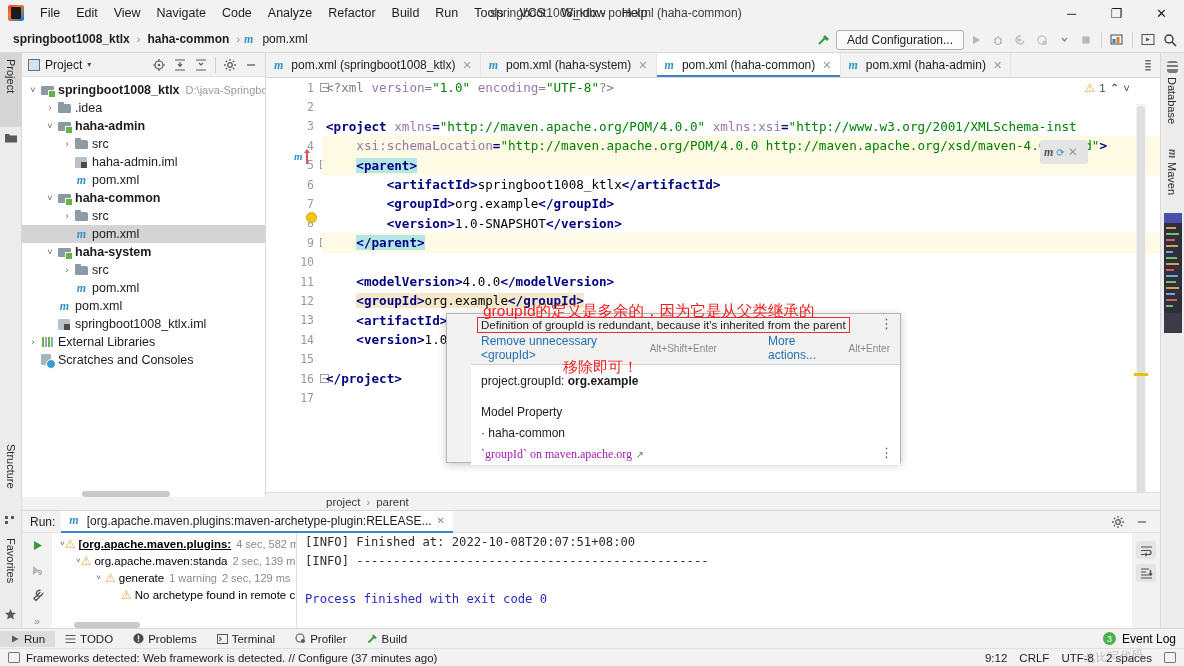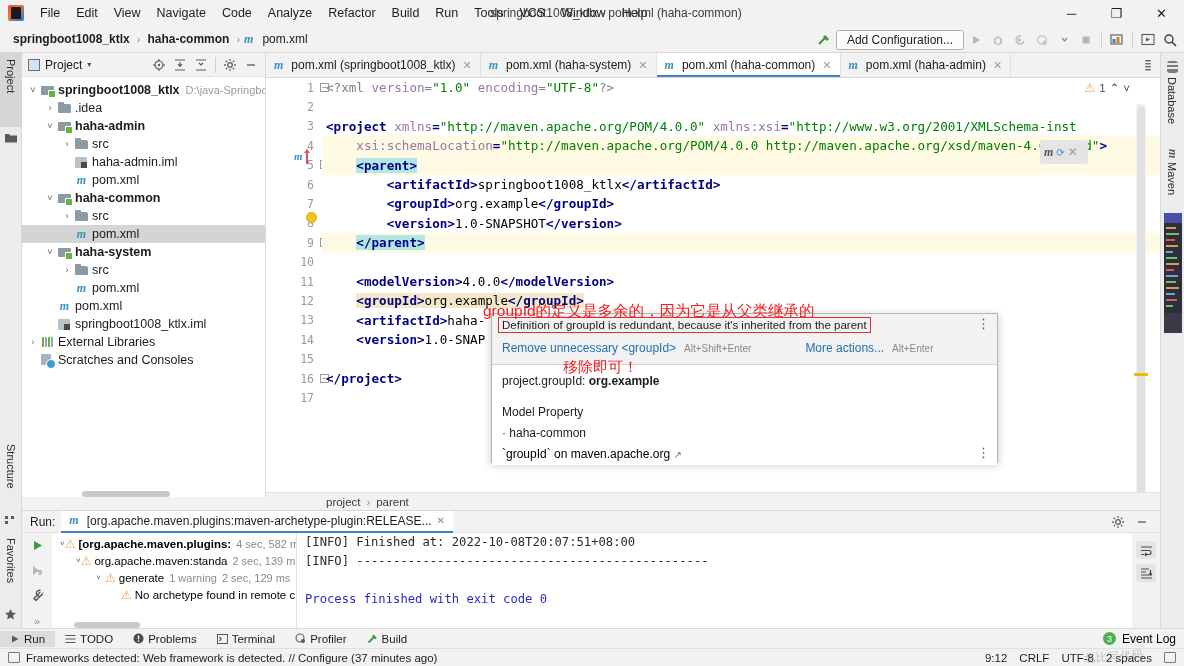--- a/index.html
+++ b/index.html
@@ -220,39 +220,39 @@
 
   
   .ed-scroll {
     position:absolute; right:14px; top:26px; width:10px; height:404px; background:#f3f3f3;
   }
   .ed-scroll-thumb { position:absolute; left:1px; top:2px; width:8px; height:392px; background:#e0e0e0; border-radius:4px;}
   .ed-mark-warn { position:absolute; right:12px; top:295px; width:14px; height:3px; background:#e8c000; }
 
   
   .popup {
-    position:absolute; left:491px; top:313px; width:507px; height:150px;
+    position:absolute; left:446px; top:313px; width:455px; height:150px;
     background:#f2f2f2; border:1px solid #b5b5b5; box-shadow:0 2px 8px rgba(0,0,0,.22);
-    font-size:12px; color:#1c1c1c;
+    font-size:12px; color:#1c1c1c;padding-left:24px;
   }
   .popup-head {
     height:22px; display:flex; align-items:center; padding:0 6px; position:relative;
   }
   .popup-head .msg {
     border:1.6px solid #e03030; padding:1px 3px; font-size:11.5px; color:#1c1c1c; background:#f2f2f2;
   }
   .dots { position:absolute; right:7px; top:3px; color:#555; font-size:13px; line-height:13px; letter-spacing:0; }
   .popup-actions { height:24px; display:flex; align-items:center; gap:8px; padding:0 10px; }
   .act-link { color:#2470b3; font-size:12px; }
   .act-key { color:#8a8a8a; font-size:10px; }
   .popup-divider { height:1px; background:#d2d2d2; margin:4px 0 0 0; }
   .popup-body { background:#fff; padding:8px 10px 6px 10px; height:100px; position:relative; }
   .pb-line { line-height:17px; font-size:12px; }
   .pb-b { font-weight:bold; }
-  .pb-url { color:#000000; }
+  .pb-url { color:#a21caf;font-family:Liberation Serif, serif; }
   .ext-arrow { color:#6a6a6a; font-size:10px; }
   .dots2 { position:absolute; right:7px; bottom:6px; color:#555; font-size:13px; line-height:13px;}
 
   
   .annot {
     position:absolute; color:#ee2222; font-family:"Liberation Sans", sans-serif; font-weight:500;
     white-space:nowrap; pointer-events:none;
   }
   #annot1 { left:483px; top:301px; font-size:15.5px; }
   #annot2 { left:527px; top:358px; font-size:15px;margin-left:36px; }
@@ -281,21 +281,21 @@
   .run-head-right { margin-left:auto; display:flex; align-items:center; gap:4px; padding-right:8px; }
 
   .run-body { display:flex; height:96px; }
   .run-sidebar { width:30px; background:#f2f2f2; padding-top:4px; display:flex; flex-direction:column; align-items:center; gap:9px; }
   .run-sb-ico { width:18px; height:18px; display:flex; align-items:center; justify-content:center; }
   .run-tree { width:245px; background:#fff; border-right:1px solid #e0e0e0; padding-top:2px; position:relative; overflow:hidden;}
   .rt-row { height:17px; display:flex; align-items:center; font-size:11.5px; white-space:nowrap; }
   .rt-arrow { width:13px; text-align:center; font-size:8px; color:#5a5a5a; }
   .rt-warn { color:#e8a33d; font-size:12px; margin-right:3px; }
   .rt-time { color:#8a8a8a; font-size:11px; margin-left:5px; }
-  .rt-b { font-weight:bold; }
+  .rt-b { font-weight:bold;text-decoration:underline; }
   .rt-scroll { position:absolute; left:22px; bottom:1px; width:66px; height:6px; background:#c9c9c9; border-radius:3px; }
   .console {
     flex:1; background:#fff; font-family:"DejaVu Sans Mono", monospace;
     font-size:12.2px; line-height:19px; color:#2b2b2b; padding:0 0 0 8px; overflow:hidden; position:relative;
   }
   .con-blue { color:#2a2ac0; }
   .run-right-tools {
     width:28px; background:#f2f2f2; display:flex; flex-direction:column; align-items:center; gap:5px; padding-top:8px;
   }
   .rrt-btn { width:20px; height:18px; background:#e4e4e4; border-radius:3px; display:flex; align-items:center; justify-content:center; }

